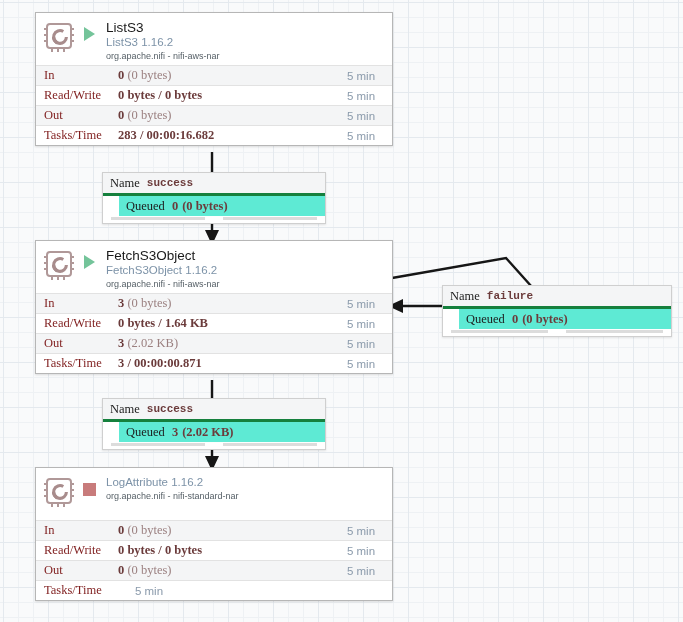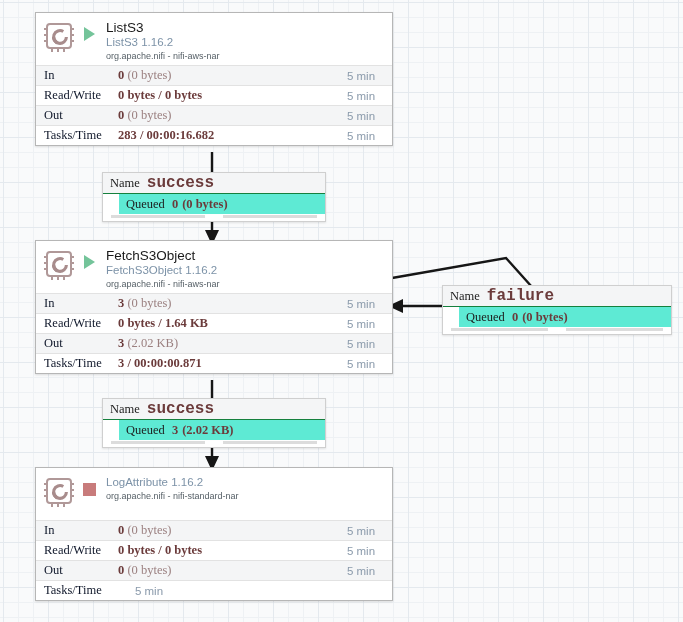--- a/index.html
+++ b/index.html
@@ -130,21 +130,21 @@
     height: 19px;
     border-top: 1px solid #e2e2e2;
     font-size: 12.5px;
   }
   .stat-row.shaded { background: #f4f5f6; }
   .stat-row.plain  { background: #ffffff; }
 
   .stat-label {
     flex: 0 0 74px;
     padding-left: 8px;
-    color: #0f172a;
+    color: #7f1d1d;
   }
   .stat-value {
     flex: 1 1 auto;
     color: #6b3b3b;
     white-space: nowrap;
   }
   .stat-value b { font-weight: bold; color: #6b3b3b; }
   .stat-value .paren { color: #9b8080; font-weight: normal; }
   .stat-window {
     flex: 0 0 62px;
@@ -163,24 +163,24 @@
     box-shadow: 0 1px 2px rgba(0,0,0,0.10);
     z-index: 6;
   }
   .conn-row {
     display: flex;
     align-items: center;
     height: 20px;
     font-size: 12.5px;
     padding-left: 7px;
   }
-  .conn-row.name { background: #f4f5f6; border-bottom: 1px solid #15803d; }
+  .conn-row.name { background: #f4f5f6; border-bottom: 3px solid #15803d; }
   .conn-row.queued { background: #5eead4; margin-left: 16px; }
   .conn-key { color: #1c1c1c; margin-right: 7px; }
-  .conn-val { color: #6b3b3b; font-weight: bold; font-family: "Liberation Mono", monospace; font-size: 16px; }
+  .conn-val { color: #6b3b3b; font-weight: bold; font-family: "Liberation Mono", monospace; font-size: 11px; }
   .conn-qval { color: #6b3b3b; font-weight: bold; }
 
   .conn-bars {
     display: flex;
     gap: 18px;
     padding: 1px 8px 3px 8px;
     background: #ffffff;
   }
   .conn-bar {
     height: 3px;

